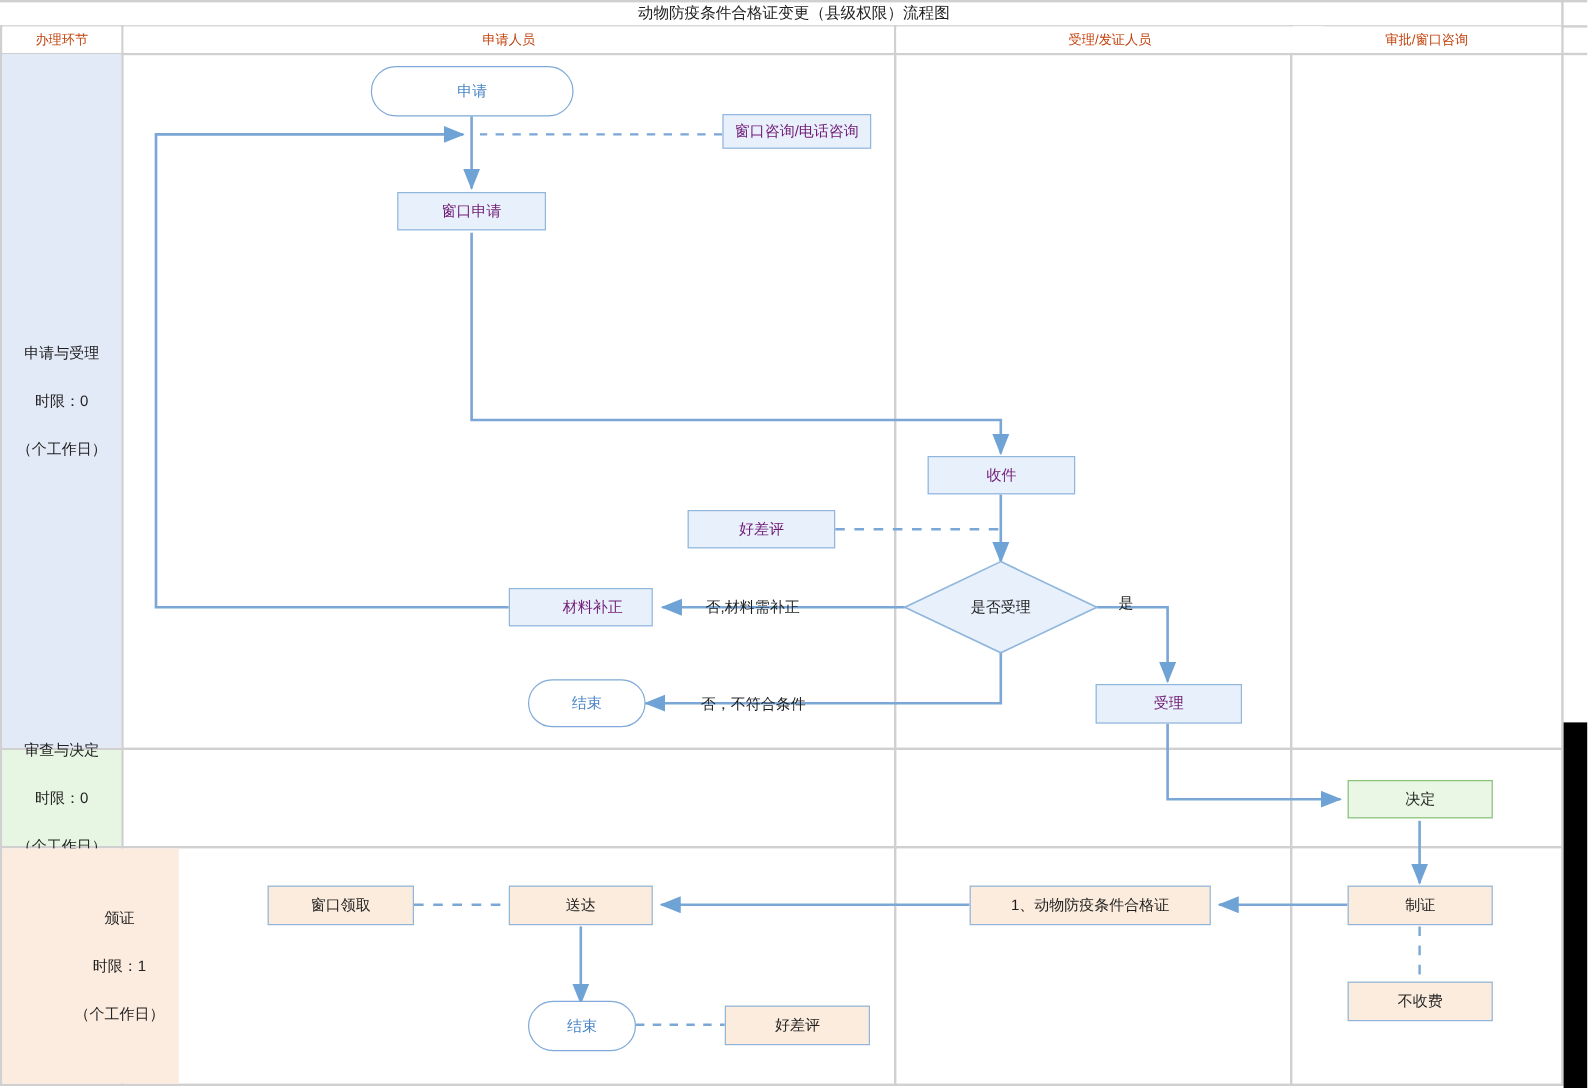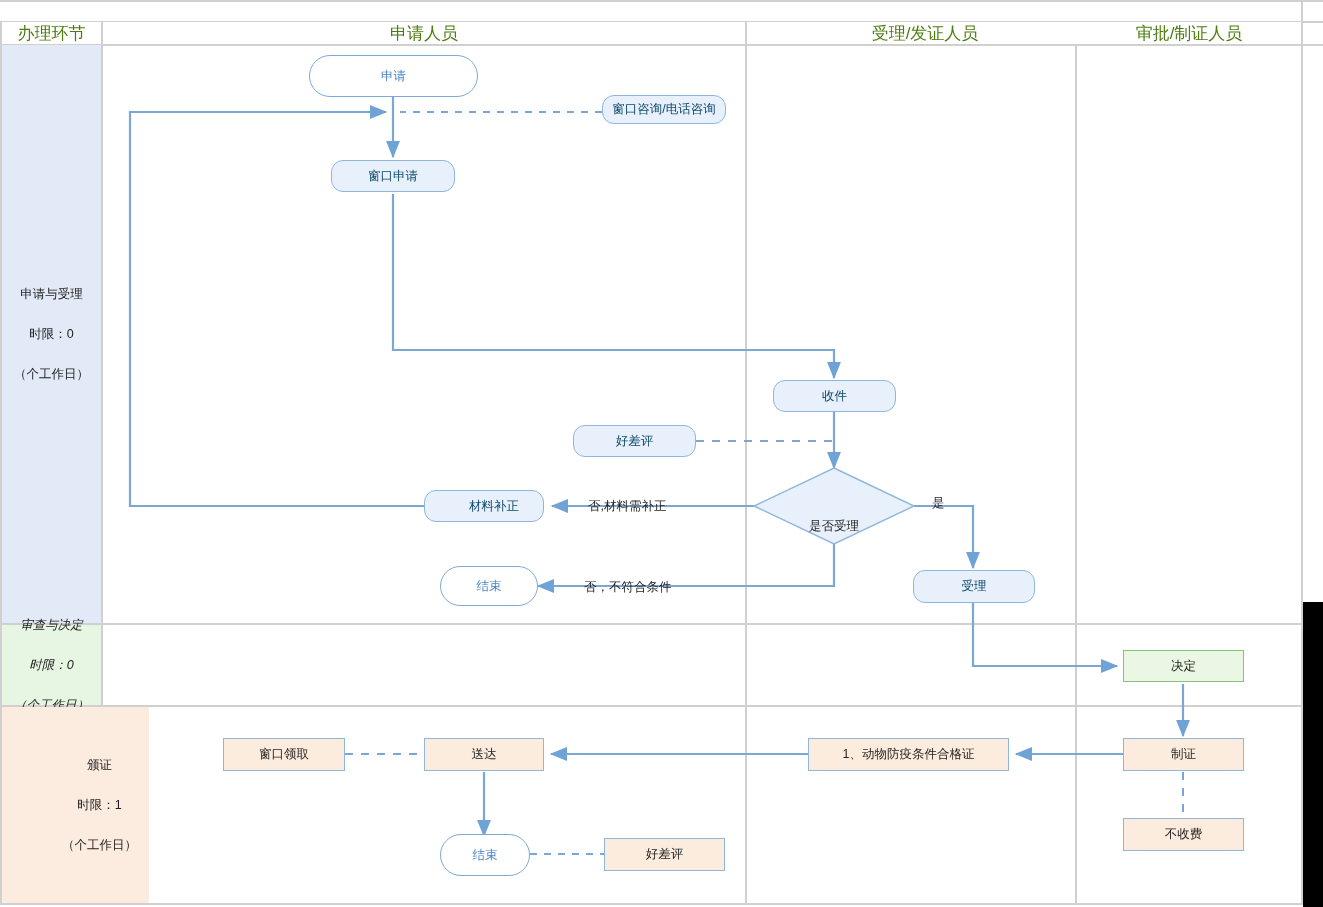--- a/index.html
+++ b/index.html
@@ -9,74 +9,75 @@
   
   .gline{position:absolute;background:#d0d0d0;}
   .vline{width:2px;}
   .hline{height:2px;}
 
   .title-bar{position:absolute;left:0;top:0;width:1323px;height:22px;
     display:flex;align-items:center;justify-content:center;
     font-size:13px;color:#222;background:#fff;}
 
   .col-head{position:absolute;height:22px;display:flex;align-items:center;
-    justify-content:center;font-size:17px;color:#4d7c0f;background:#fff;}
+    justify-content:center;font-size:11px;color:#c2410c;background:#fff;}
 
   .stage-cell{position:absolute;left:2px;width:99px;
     display:flex;align-items:center;justify-content:center;text-align:center;
     font-size:12.5px;color:#222;line-height:20px;white-space:pre-line;}
   .stage-blue{background:#e2e9f7;}
-  .stage-green{background:#e7f6e2;font-style:italic;}
+  .stage-green{background:#e7f6e2;}
   .stage-orange{background:#fcece0;}
 
   .black-band{position:absolute;background:#000;}
 
   
   .node{position:absolute;box-sizing:border-box;display:flex;
     align-items:center;justify-content:center;text-align:center;
     font-size:12.5px;line-height:1.2;}
   .rect{border:1px solid #8fb6dd;}
-  .n-blue{background:#e8f0fb;color:#0c4a6e;border-radius:12px;}
+  .n-blue{background:#e8f0fb;color:#701a75;}
   .n-orange{background:#fcecdd;color:#1f1f1f;}
   .n-green{background:#e9f7e4;border-color:#88c07a;color:#1f1f1f;}
   .term{background:#ffffff;border:1.6px solid #7fa9d8;border-radius:22px;
     color:#4a86c8;}
   .diamond{background:transparent;border:none;color:#1f1f1f;}
 
   .edge-label{position:absolute;font-size:12.5px;color:#1f1f1f;
     white-space:nowrap;background:transparent;}
 
   svg.flow{position:absolute;left:0;top:0;width:1323px;height:907px;
     pointer-events:none;}
 </style>
 </head>
 <body>
 
 <div id="page">
 
+  <div class="title-bar">动物防疫条件合格证变更（县级权限）流程图</div>
 
   <div class="gline hline" style="left:0;top:0;width:1323px;"></div>
   <div class="gline hline" style="left:0;top:21px;width:1323px;"></div>
   <div class="gline hline" style="left:0;top:44px;width:1323px;"></div>
   <div class="gline hline" style="left:0;top:623px;width:1303px;"></div>
   <div class="gline hline" style="left:0;top:705px;width:1303px;"></div>
   <div class="gline hline" style="left:0;top:903px;width:1303px;"></div>
 
   <div class="gline vline" style="left:0;top:21px;height:884px;"></div>
   <div class="gline vline" style="left:101px;top:21px;height:884px;"></div>
   <div class="gline vline" style="left:745px;top:21px;height:884px;"></div>
   <div class="gline vline" style="left:1075px;top:21px;height:884px;"></div>
   <div class="gline vline" style="left:1301px;top:0px;height:905px;"></div>
 
   <div class="black-band" style="left:1303px;top:602px;width:20px;height:305px;"></div>
 
   <div class="col-head" style="left:2px;top:22px;width:99px;">办理环节</div>
   <div class="col-head" style="left:103px;top:22px;width:642px;">申请人员</div>
   <div class="col-head" style="left:747px;top:22px;width:356px;">受理/发证人员</div>
-  <div class="col-head" style="left:1077px;top:22px;width:224px;">审批/制证人员</div>
+  <div class="col-head" style="left:1077px;top:22px;width:224px;">审批/窗口咨询</div>
 
   <div class="stage-cell stage-blue" style="top:45px;height:578px;">
     <div>
       <div>申请与受理</div>
       <div>时限：0</div>
       <div>（个工作日）</div>
     </div>
   </div>
   <div class="stage-cell stage-green" style="top:625px;height:80px;">
     <div>
@@ -152,21 +153,21 @@
   </div>
 
   <div class="node rect n-blue" style="left:773px;top:380px;width:123px;height:32px;">
     <span>收件</span>
   </div>
 
   <div class="node rect n-blue" style="left:573px;top:425px;width:123px;height:32px;">
     <span>好差评</span>
   </div>
 
-  <div class="node diamond" style="left:774px;top:510px;width:120px;height:32px;">
+  <div class="node diamond" style="left:774px;top:490px;width:120px;height:32px;">
     <span>是否受理</span>
   </div>
 
   <div class="node rect n-blue" style="left:424px;top:490px;width:120px;height:32px;padding-left:20px;">
     <span>材料补正</span>
   </div>
 
   <div class="node term" style="left:440px;top:566px;width:98px;height:40px;">
     <span>结束</span>
   </div>

